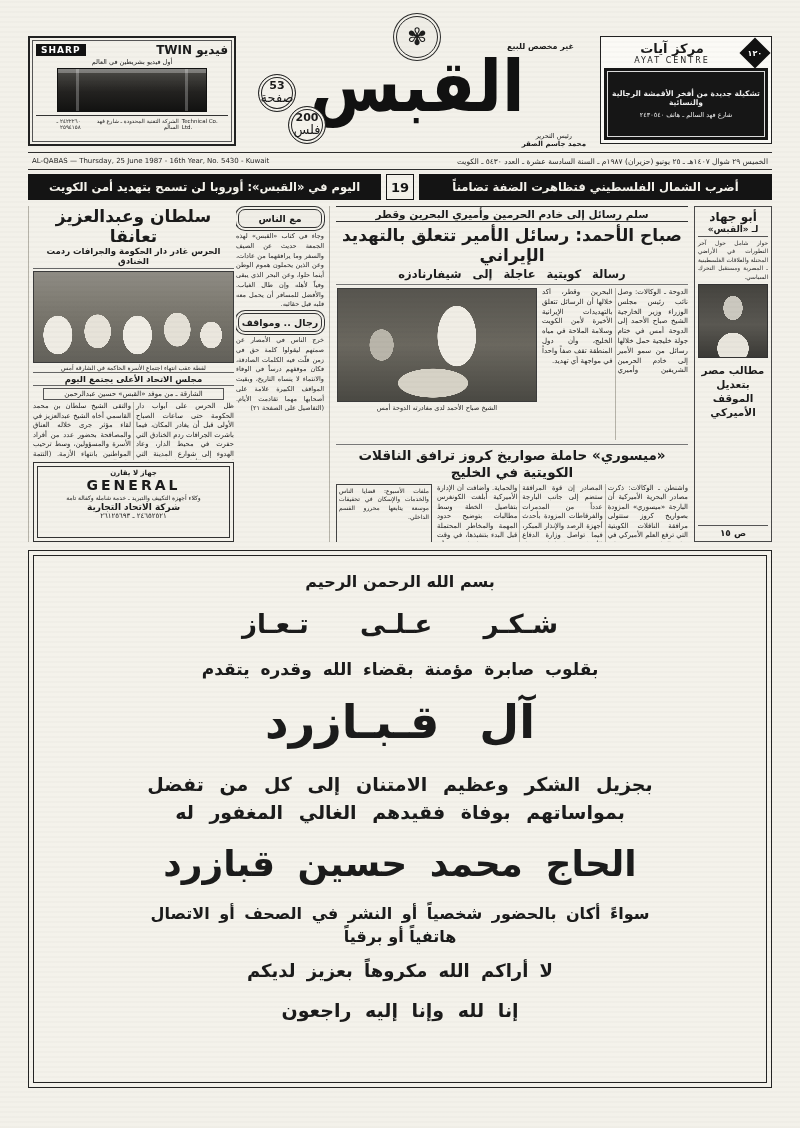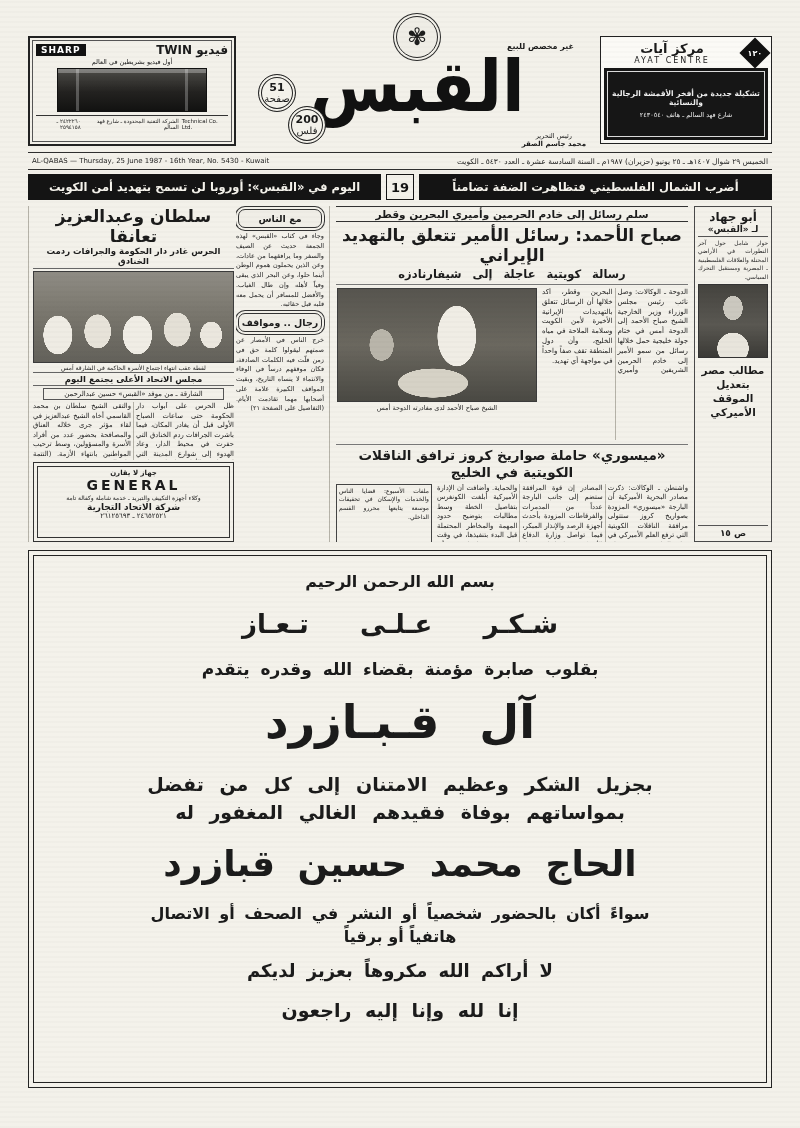--- a/index.html
+++ b/index.html
@@ -39,21 +39,21 @@
     font-size:24px; color:#1d1d1d;
     box-shadow:0 0 0 2px #f3f1ea, 0 0 0 3px #2a2a2a; }
   .motto{ position:absolute; right:18px; top:26px; font-size:8px; font-weight:bold; direction:rtl; }
   .paper-title{ position:absolute; left:0; right:0; top:38px; text-align:center;
     font-size:66px; line-height:1; font-weight:bold; direction:rtl;
     transform:scaleY(1.08); letter-spacing:-2px; color:#111; }
   .badge{ position:absolute; width:38px; height:38px; border-radius:50%;
     border:1.5px solid #222; box-shadow:inset 0 0 0 2px #f3f1ea, inset 0 0 0 3px #222;
     background:#f3f1ea; display:flex; flex-direction:column; align-items:center; justify-content:center; direction:rtl; z-index:2; }
   .badge .b-num{ font-size:11px; font-weight:bold; line-height:1; }
-  .badge .b-word{ font-size:10px; line-height:1.1;font-family:Liberation Serif, serif; }
+  .badge .b-word{ font-size:13px; line-height:1.1; }
   .badge-pages{ left:16px; top:58px; }
   .badge-price{ left:46px; top:90px; }
   .editor-box{ position:absolute; right:6px; bottom:2px; text-align:center; direction:rtl; }
   .editor-box .e1{ font-size:6.5px; }
   .editor-box .e2{ font-size:7px; font-weight:bold; }
 
   
   .ad-ayat{ position:absolute; left:600px; top:36px; width:172px; height:108px;
     border:1px solid #222; background:#fbfaf6; padding:3px; direction:rtl; display:flex; flex-direction:column; }
   .ayat-head{ display:flex; align-items:center; justify-content:flex-start; gap:6px; padding:1px 2px 3px; }
@@ -196,21 +196,21 @@
       <span>الشركة التقنية المحدودة ـ شارع فهد السالم</span>
       <span>٢٤٢٢٢٦٠ ـ ٢٥٩٤١٥٨</span>
     </div>
   </div>
 
   <div class="masthead-center">
     <div class="emblem">✾</div>
     <div class="motto">غير مخصص للبيع</div>
     <div class="paper-title">القبس</div>
     <div class="badge badge-pages">
-      <span class="b-num">51</span>
+      <span class="b-num">53</span>
       <span class="b-word">صفحة</span>
     </div>
     <div class="badge badge-price">
       <span class="b-num">200</span>
       <span class="b-word">فلس</span>
     </div>
     <div class="editor-box">
       <div class="e1">رئيس التحرير</div>
       <div class="e2">محمد جاسم الصقر</div>
     </div>

